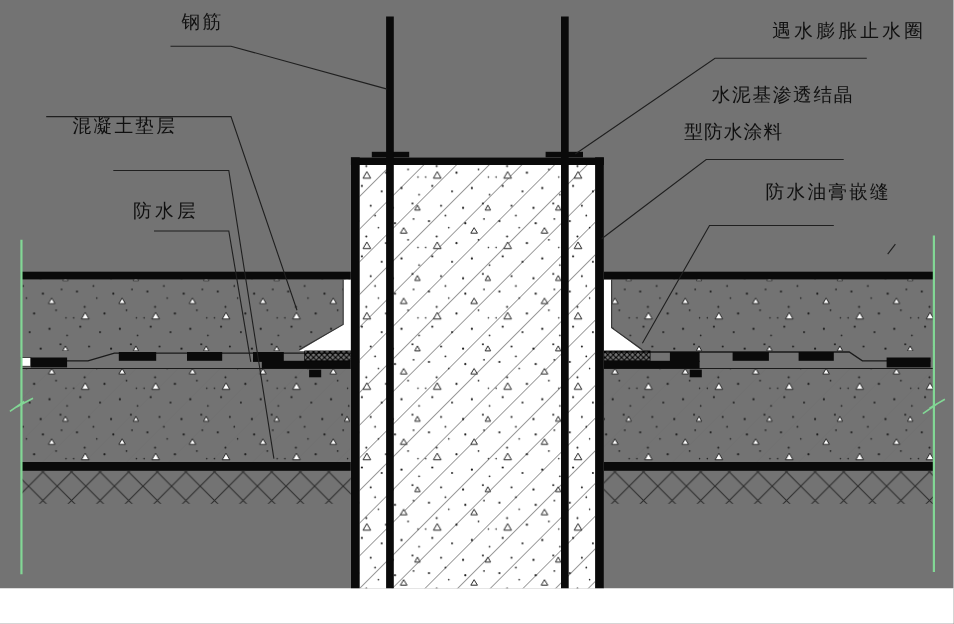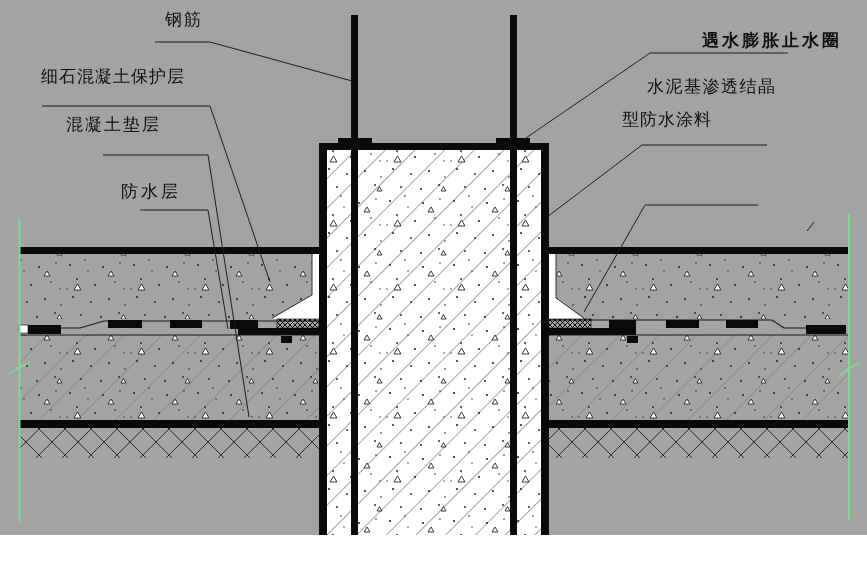--- a/index.html
+++ b/index.html
@@ -1,19 +1,19 @@
 <!DOCTYPE html>
 <html><head>
 <meta charset="utf-8">
 <style>
   html,body{margin:0;padding:0;background:#ffffff;}
   .stage{
     position:relative;
     width:867px;height:535px;
-    background:#a3a3a3;
+    background:#737373;
     overflow:hidden;
     font-family:"Liberation Sans","DejaVu Sans",sans-serif;
   }
   .stage svg{position:absolute;left:0;top:0;}
   .lbl{
     position:absolute;
     font-size:17px;
     line-height:19px;
     color:#101010;
     white-space:nowrap;
@@ -152,20 +152,20 @@
     <path d="M103,155 H208 L249,417"></path>
     <path d="M140,210 H208 L228,329"></path>
     <path d="M788,53 H650 L523,140"></path>
     <path d="M767,145 H642 L547,217"></path>
     <path d="M758,205 H645 L584,312"></path>
     <path d="M807,231 L814,222"></path>
   </g>
 </svg>
 
 <div class="lbl ls2" style="left:165px;top:10px;">钢筋</div>
-<div class="lbl ls1" style="left:41px;top:67px;">细石混凝土保护层</div>
-<div class="lbl ls2" style="left:66px;top:115px;">混凝土垫层</div>
+<div class="lbl ls2" style="left:66px;top:105px;">混凝土垫层</div>
 <div class="lbl ls3" style="left:103px;top:182px;margin-left:18px;">防水层</div>
-<div class="lbl ls3" style="left:702px;top:31px;font-weight:bold;">遇水膨胀止水圈</div>
+<div class="lbl ls3" style="left:702px;top:19px;">遇水膨胀止水圈</div>
 <div class="lbl ls15" style="left:647px;top:77px;">水泥基渗透结晶</div>
 <div class="lbl ls1" style="left:622px;top:110px;">型防水涂料</div>
+<div class="lbl ls2" style="left:696px;top:165px;">防水油膏嵌缝</div>
 
 </div>
 
 </body></html>

